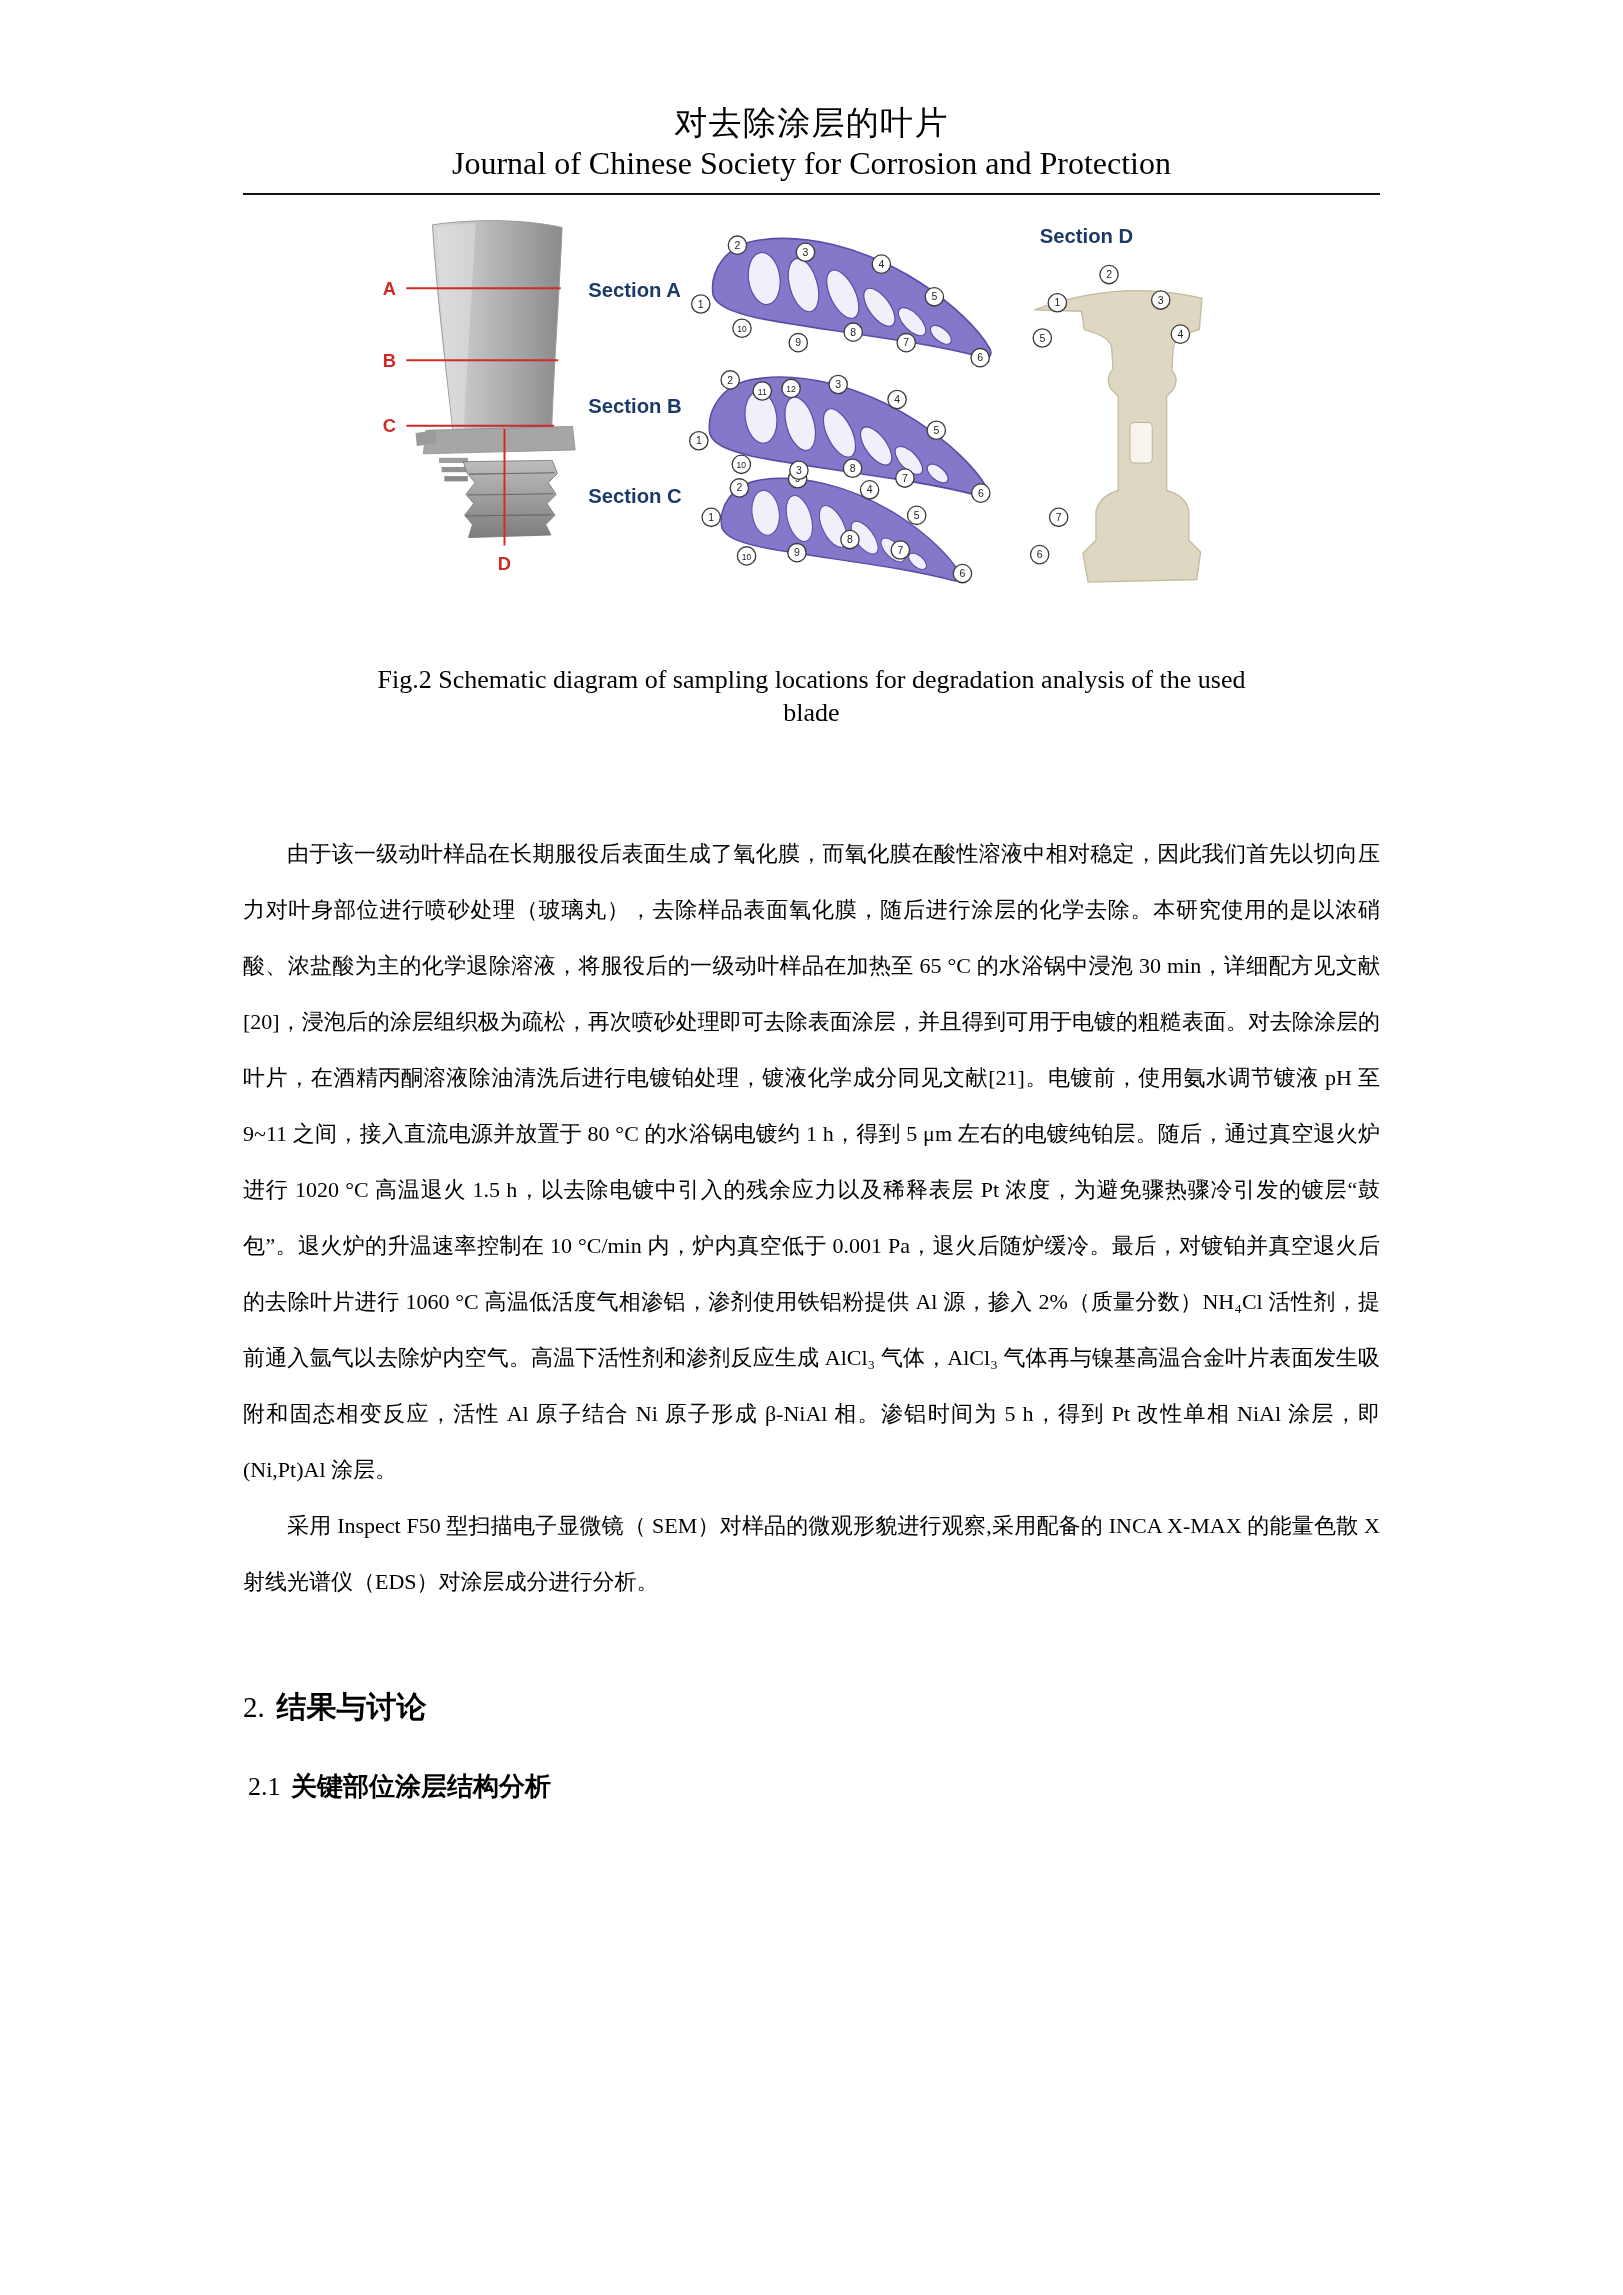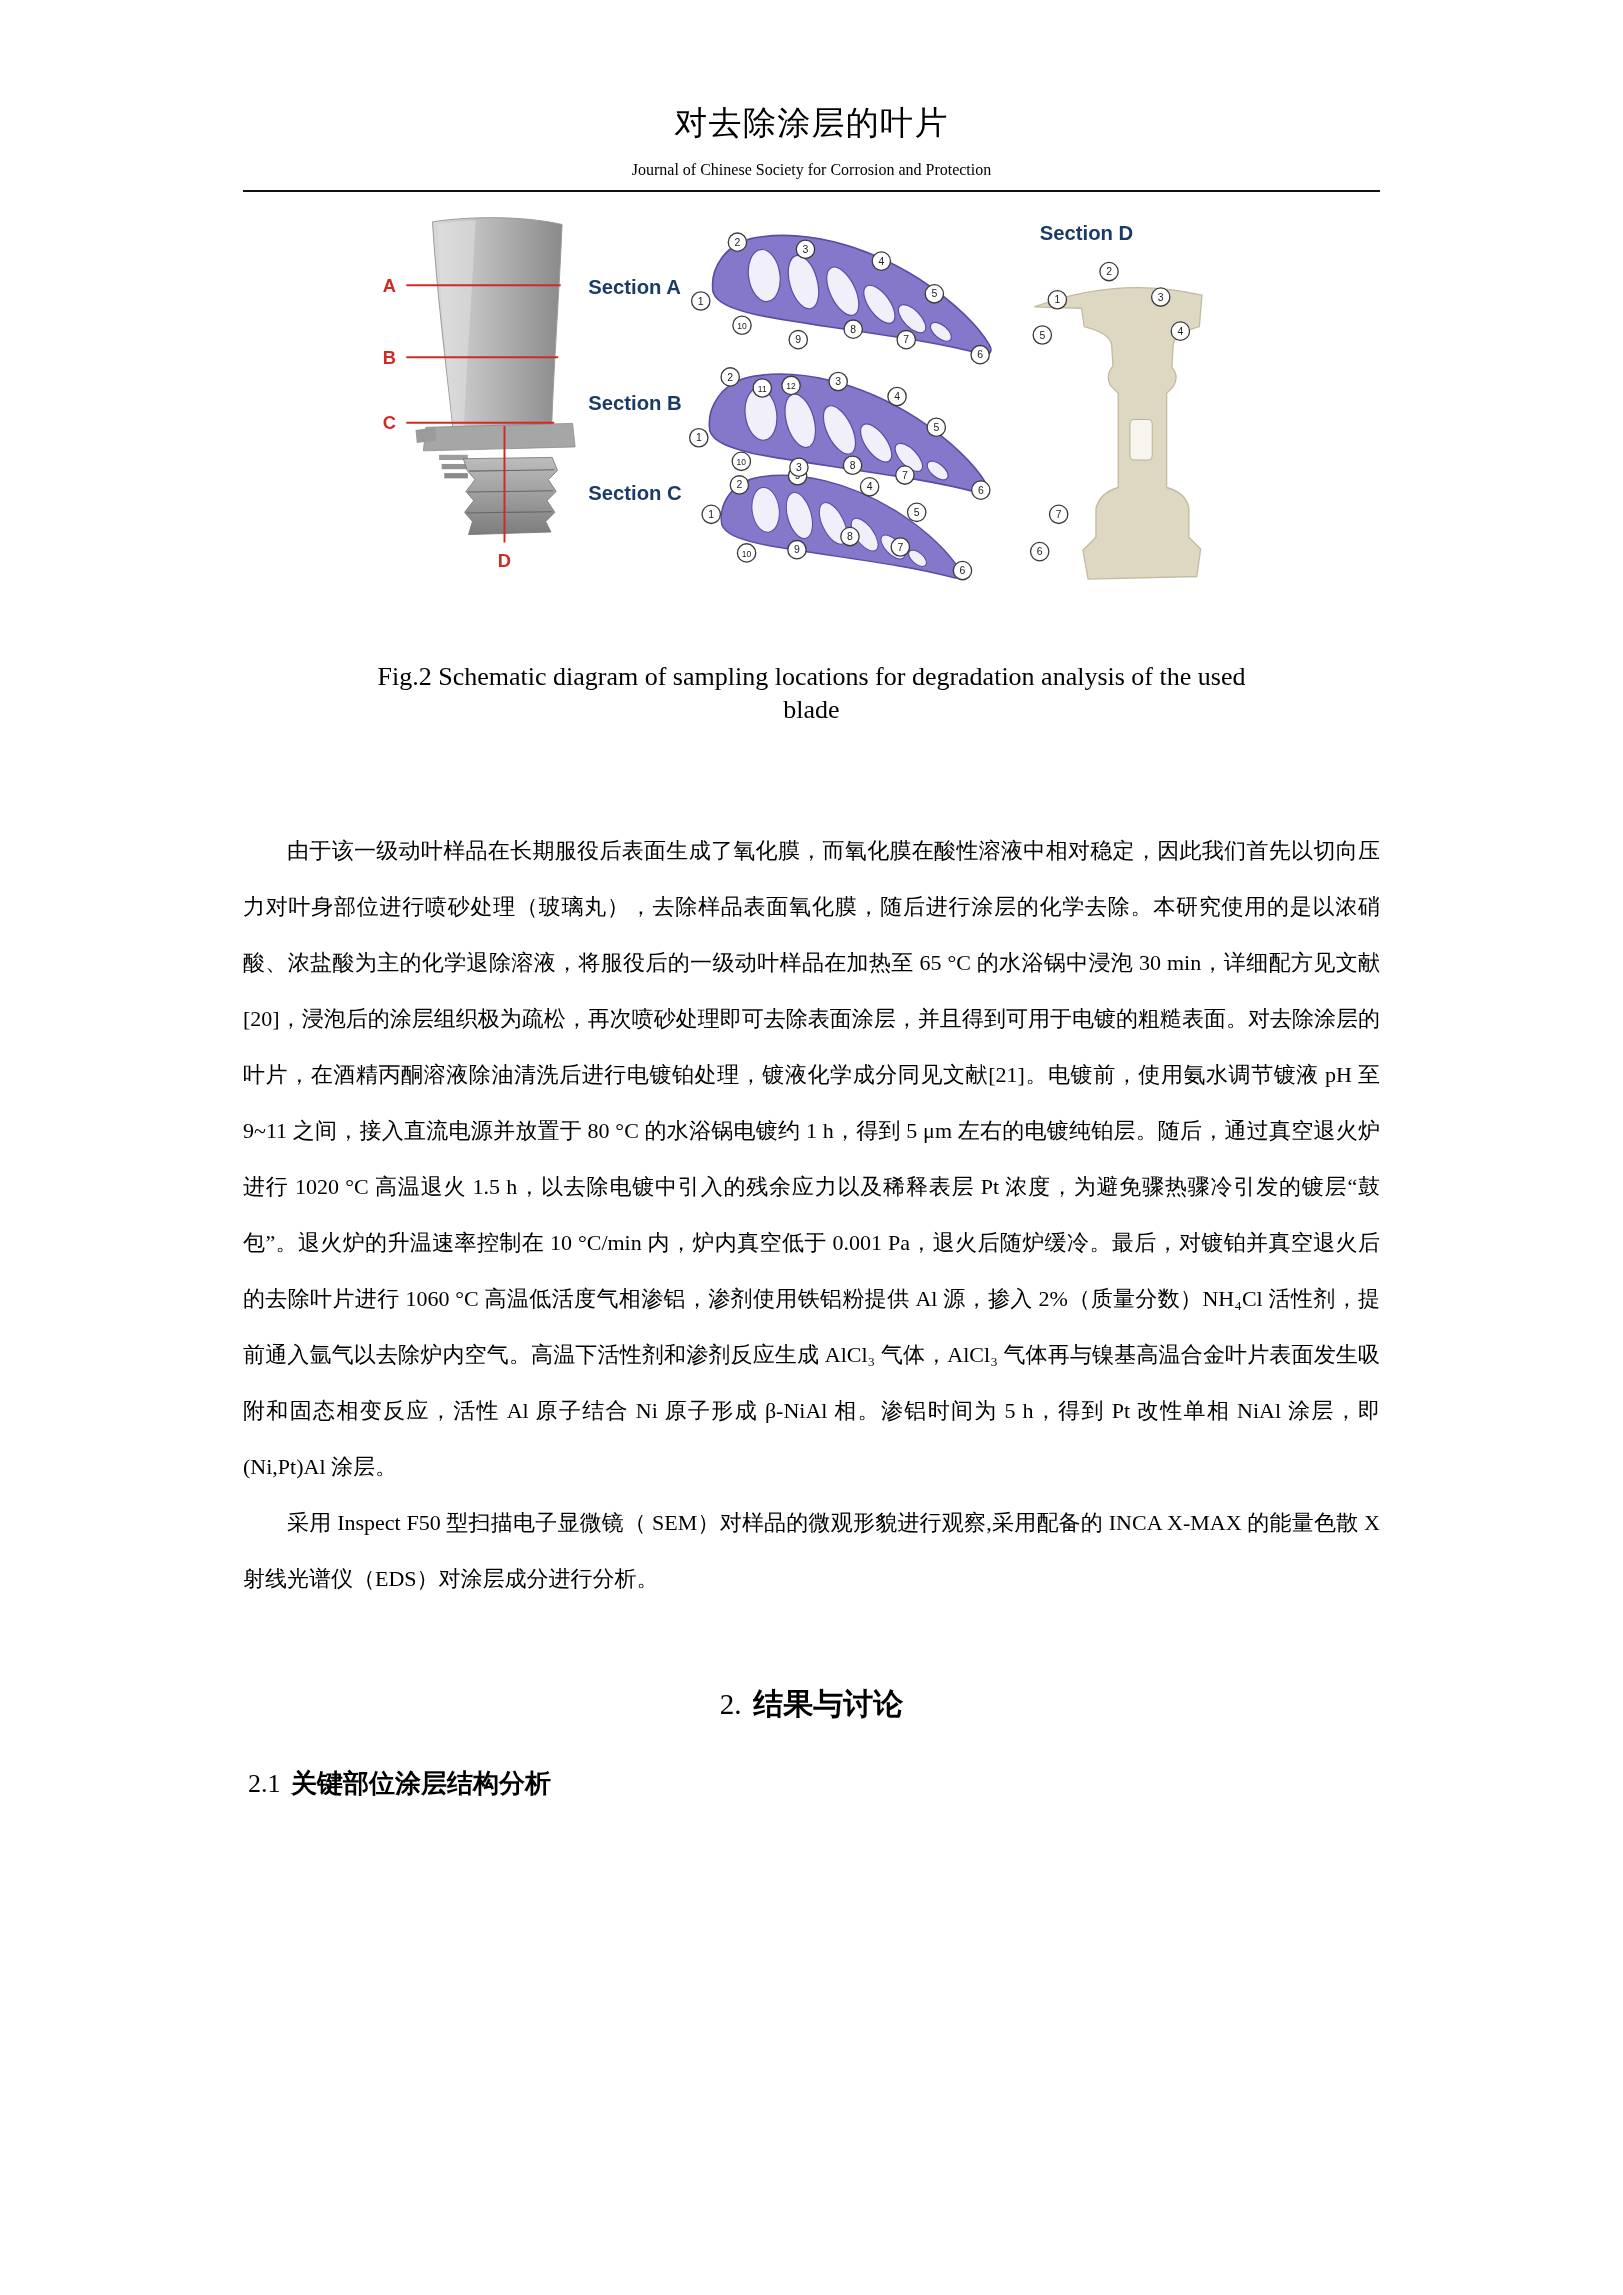--- a/index.html
+++ b/index.html
@@ -19,22 +19,22 @@
   
   .journal-zh {
     padding-top: 103px;
     text-align: center;
     font-size: 33px;
     line-height: 1.25;
     letter-spacing: 1.3px;
   }
   .journal-en {
     text-align: center;
-    font-size: 16px;
-    margin-top: 17px;
+    font-size: 32px;
+    margin-top: 1px;
   }
   .header-rule {
     border: 0;
     border-top: 2.6px solid #111;
     margin: 10.5px 0 0 0;
   }
 
   
   figure { margin: 18.3px auto 0 auto; width: 916px; }
   .fig-captions { margin-top: 17px; }
@@ -52,21 +52,20 @@
     line-height: 56px;
     text-align: justify;
     text-indent: 2em;
     margin: 0;
   }
   .h2 {
     margin: 77px 0 0 0;
     font-size: 30px;
     line-height: 1.3;
     font-weight: bold;
-    text-align: center;
   }
   .h2 .num { font-family: "Liberation Serif", serif; font-weight: normal; font-size: 29px; margin-right: 11.8px; }
   .h2 .txt { font-family: "Liberation Sans", sans-serif; font-weight: bold; }
   .h3 {
     margin: 43px 0 0 5px;
     font-size: 26px;
     line-height: 1.3;
     font-weight: bold;
   }
   .h3 .num { font-family: "Liberation Serif", serif; font-weight: normal; margin-right: 10.5px; }

